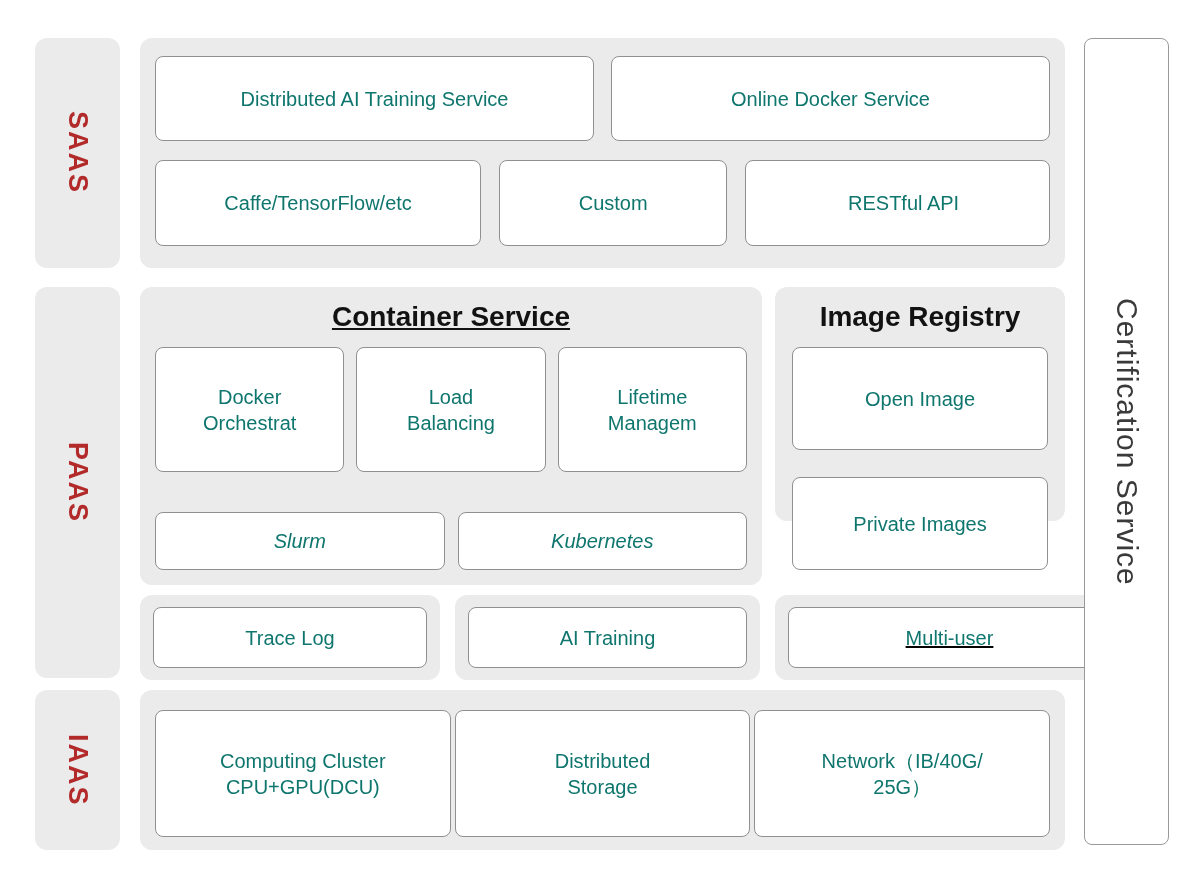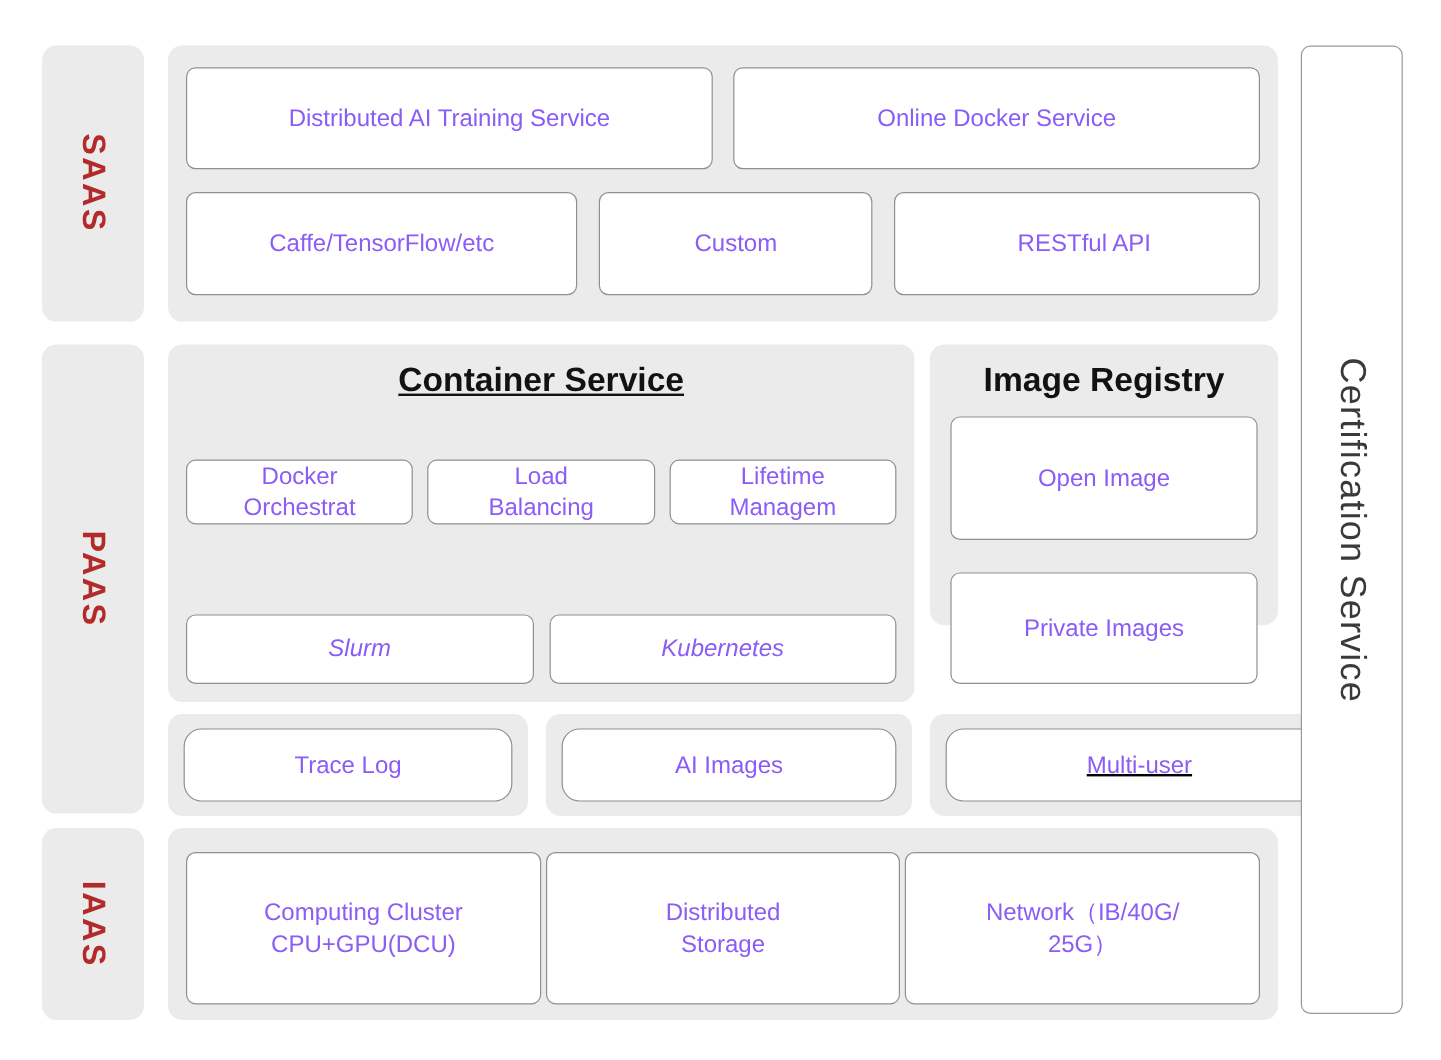--- a/index.html
+++ b/index.html
@@ -33,48 +33,48 @@
     letter-spacing: 2px;
   }
   .box {
     background: #ffffff;
     border: 1px solid #909090;
     border-radius: 8px;
     display: flex;
     align-items: center;
     justify-content: center;
     text-align: center;
-    color: #8b5cf6;
+    color: #0f766e;
     font-size: 20px;
     line-height: 1.3;
     white-space: pre-line;
   }
   .flex-row { display: flex; }
   .section-title {
     text-align: center;
     font-size: 28px;
     font-weight: 700;
     color: #121212;
   }
   
   .saas-panel { left: 140px; top: 38px; width: 925px; height: 230px; padding: 18px 15px 22px; display: flex; flex-direction: column; justify-content: space-between; }
   .saas-row1 { height: 85px; gap: 17px; }
   .saas-row2 { height: 86px; gap: 18px; }
   
   .container-panel { left: 140px; top: 287px; width: 622px; height: 298px; padding: 13px 15px 15px; }
   .cs-title { height: 34px; line-height: 34px; text-decoration: underline; }
-  .cs-row1 { margin-top: 13px; height: 125px; gap: 12px; align-items: center; }
+  .cs-row1 { margin-top: 13px; height: 125px; gap: 12px; }
   .cs-row2 { margin-top: 40px; height: 58px; gap: 13px; font-style: italic; }
   .registry-panel { left: 775px; top: 287px; width: 290px; height: 234px; padding: 13px 17px 15px; }
   .ir-title { height: 34px; line-height: 34px; }
   .ir-box1 { margin-top: 13px; height: 103px; }
   .ir-box2 { margin-top: 27px; height: 93px; }
   
   .util-panel { height: 85px; padding: 12px 13px; }
-  .util-panel .box { width: 100%; height: 100%; border-radius: 15px; }
+  .util-panel .box { width: 100%; height: 100%; }
   .trace-panel { left: 140px; top: 595px; width: 300px; }
   .ailib-panel { left: 455px; top: 595px; width: 305px; }
   .multi-panel { left: 775px; top: 595px; width: 349px; text-decoration: underline; }
   
   .iaas-panel { left: 140px; top: 690px; width: 925px; height: 160px; padding: 20px 15px 13px; }
   .iaas-row { gap: 4px; height: 127px; }
   
   .cert-panel {
     position: absolute;
     left: 1084px; top: 38px; width: 85px; height: 807px;
@@ -139,21 +139,21 @@
   <div class="panel registry-panel">
     <div class="section-title ir-title">Image Registry</div>
     <div class="box ir-box1">Open Image</div>
     <div class="box ir-box2">Private Images</div>
   </div>
 
   <div class="panel util-panel trace-panel">
     <div class="box">Trace Log</div>
   </div>
   <div class="panel util-panel ailib-panel">
-    <div class="box">AI Images</div>
+    <div class="box">AI Training</div>
   </div>
   <div class="panel util-panel multi-panel">
     <div class="box">Multi-user</div>
   </div>
 
   <div class="panel iaas-panel">
     <div class="flex-row iaas-row">
       <div class="box grow-1">Computing Cluster
 CPU+GPU(DCU)</div>
       <div class="box grow-1">Distributed

